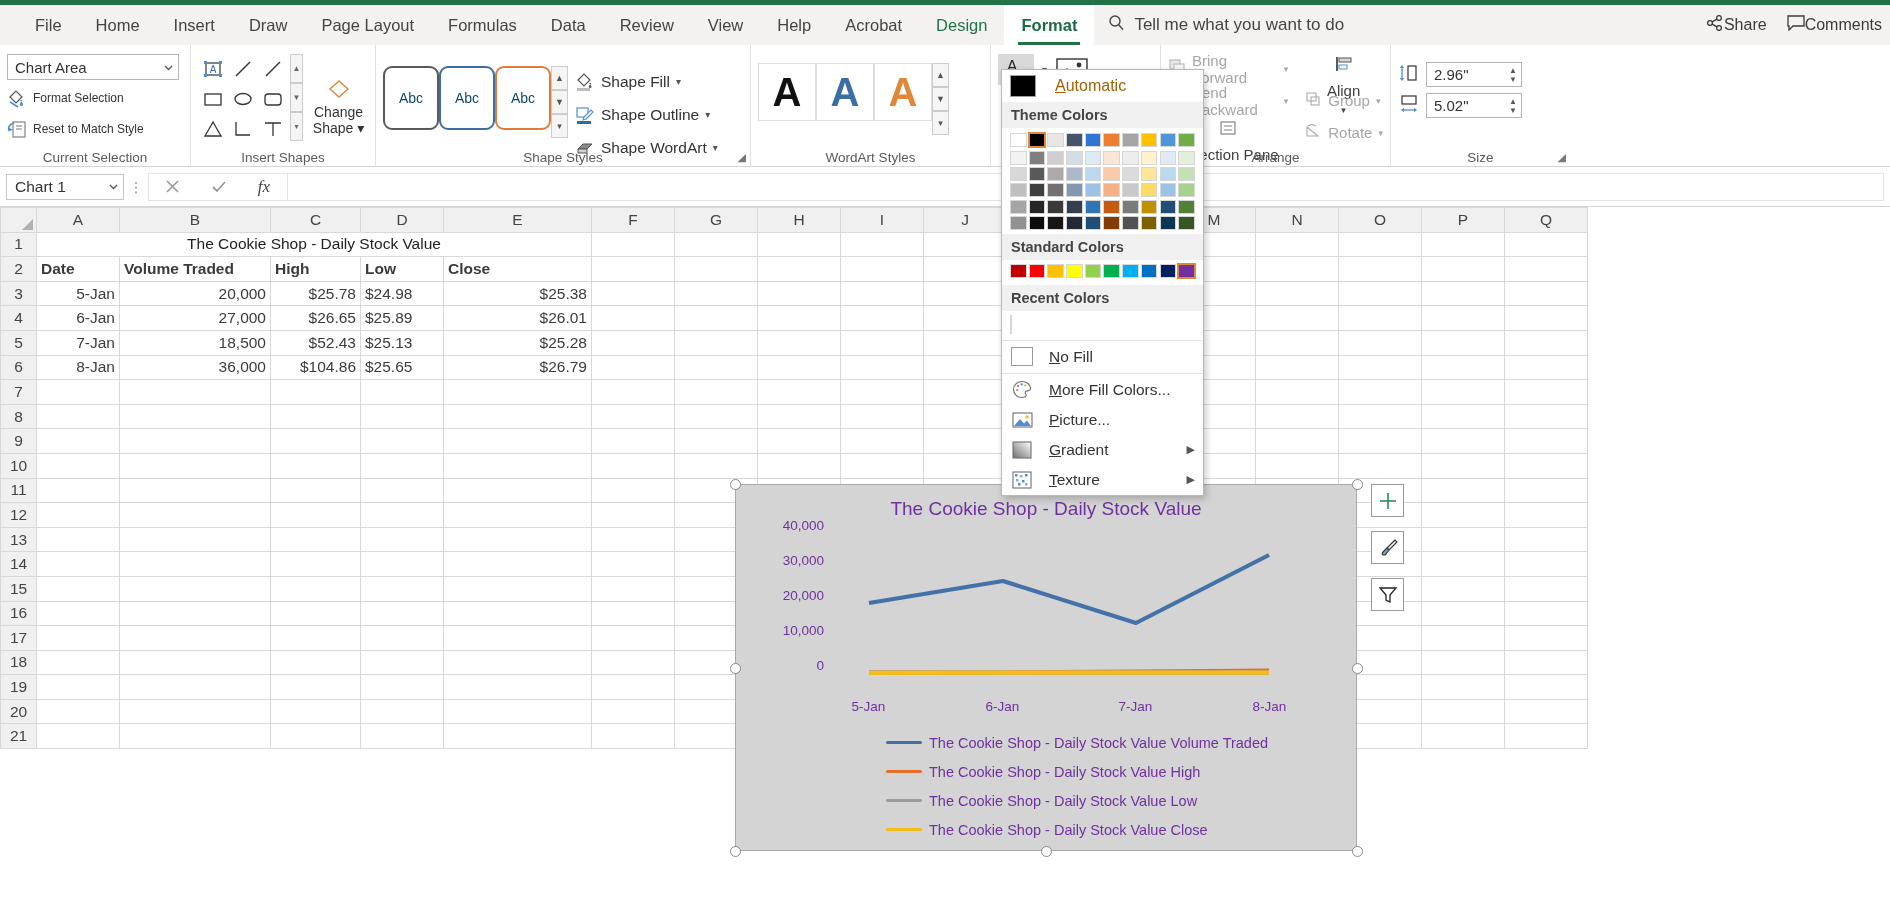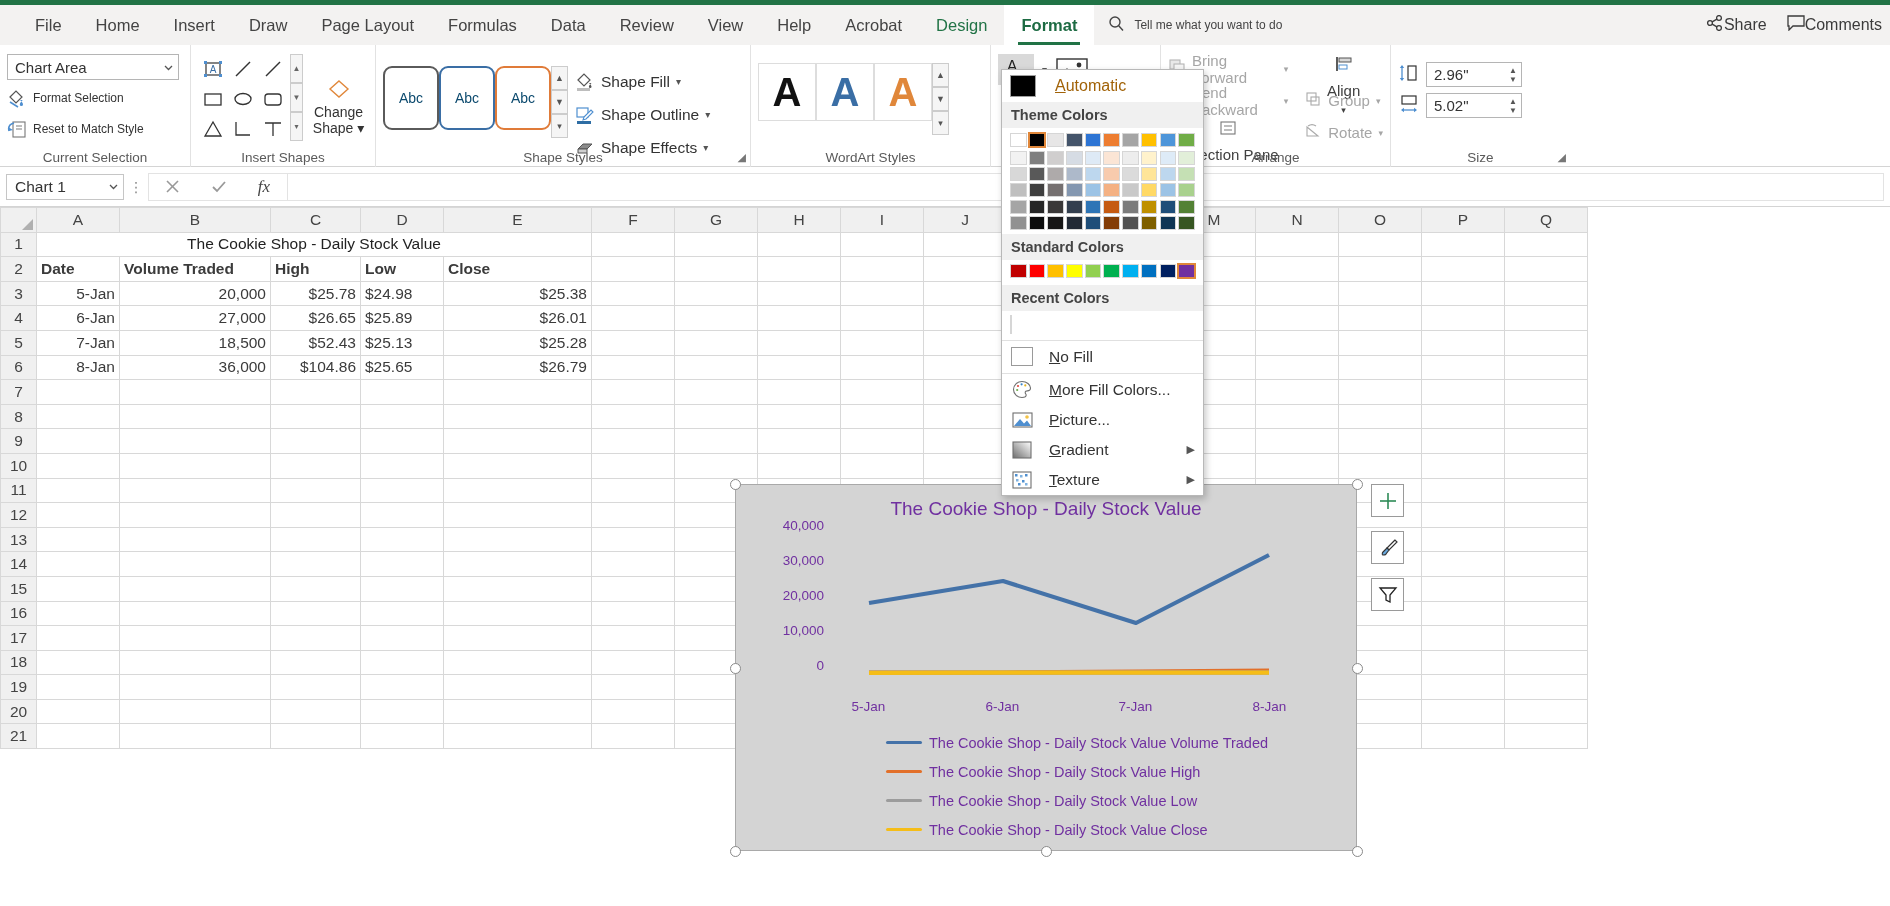--- a/index.html
+++ b/index.html
@@ -22,21 +22,21 @@
     color:#444; white-space:nowrap; cursor:default;
   }
   .tab.ctx { color:#217346; }
   .tab.active {
     color:#1d6b43; font-weight:bold; position:relative; background:#fff;
   }
   .tab.active:after {
     content:""; position:absolute; left:14px; right:14px; bottom:0;
     height:3.5px; background:#217346;
   }
-  .tellme { display:flex; align-items:center; gap:9px; margin-left:14px; color:#444; font-size:12px;}
+  .tellme { display:flex; align-items:center; gap:9px; margin-left:14px; color:#444; font-size:17px;}
   .tellme svg { flex:none; }
   .topright { margin-left:auto; display:flex; align-items:center; gap:20px; padding-right:8px;}
   .tr-item { display:flex; align-items:center; font-size:16px; color:#3b3b3b;}
 
   
   .ribbon {
     height:122px; background:#ffffff; display:flex; position:relative;
     border-bottom:1px solid #d4d4d4;
   }
   .rgroup { position:relative; height:122px; padding:5px 7px 0 7px; display:flex; flex-direction:column;}
@@ -355,21 +355,21 @@
           <span>Shape Outline</span>
           <span style="font-size:10px;color:#555;">▾</span>
         </div>
         <div class="rowbtn">
           <span class="ic">
             <svg width="20" height="20" viewBox="0 0 20 20">
                 <path d="M3 11l5-5h9l-5 5z" fill="#8c8c8c" stroke="#555" stroke-width="1"></path>
                 <path d="M3 11v4l9 0v-4z" fill="#d0d0d0" stroke="#555" stroke-width="1"></path>
               </svg>
           </span>
-          <span>Shape Effects</span>
+          <span>Shape WordArt</span>
           <span style="font-size:10px;color:#555;">▾</span>
         </div>
       </div>
     </div>
     <div class="glabel">Shape Styles</div>
     <div class="dlg">◢</div>
   </div>
 
   <div class="rgroup" style="width:240px">
     <div class="gbody" style="padding-top:13px;">

